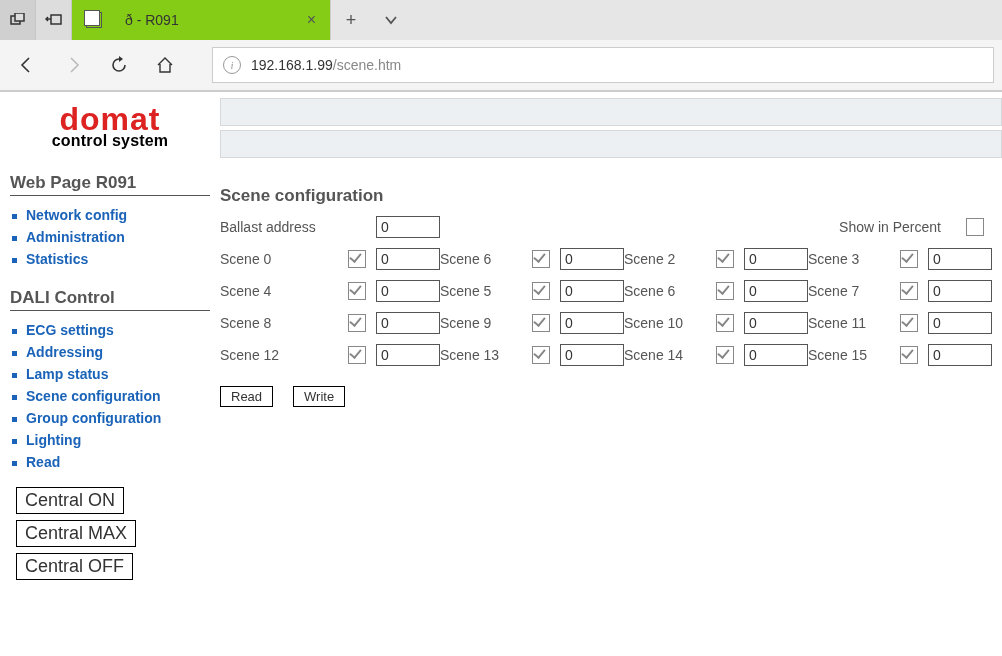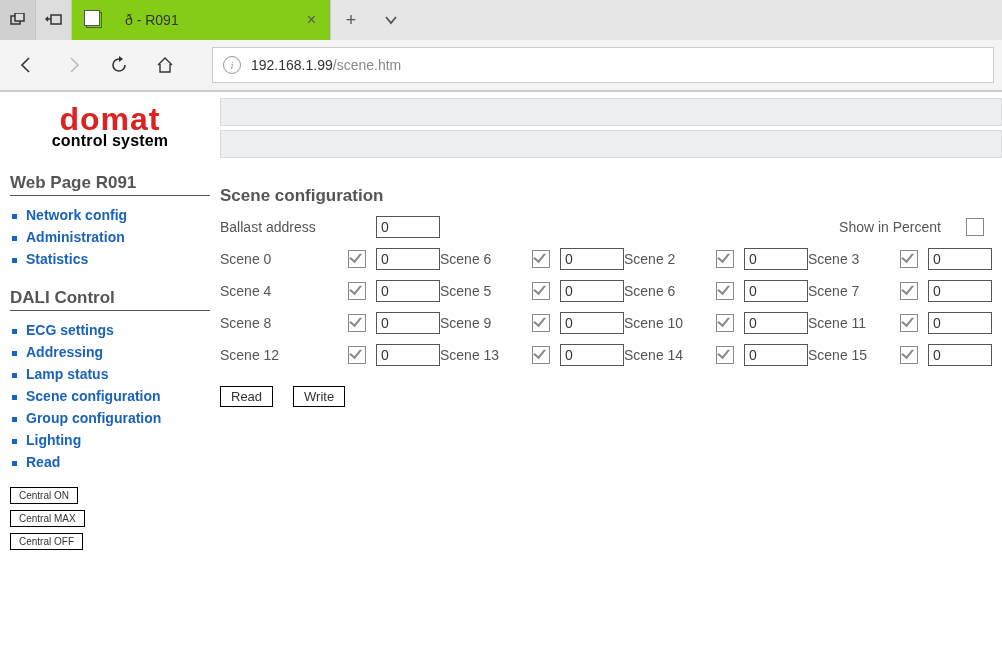--- a/index.html
+++ b/index.html
@@ -30,21 +30,21 @@
   .sidebar{width:200px;padding:10px 10px 10px 10px}
   .logo{background:#fff;border:1px solid #fff;padding:4px 6px;text-align:center;margin-bottom:6px}
   .logo .brand{font-family:Arial,sans-serif;font-size:32px;font-weight:bold;color:#d22;letter-spacing:1px;line-height:0.9}
   .logo .sub{font-family:Arial,sans-serif;font-size:16px;color:#000;font-weight:bold;letter-spacing:0.2px;margin-top:-2px}
   h3.section{color:#555;font-size:17px;font-weight:bold;margin:18px 0 2px 0}
   hr.rule{border:none;border-top:1px solid #555;margin:2px 0 8px 0}
   ul.nav{list-style:none;padding:0;margin:0}
   ul.nav li{padding:3px 0 3px 16px;position:relative}
   ul.nav li::before{content:"";position:absolute;left:2px;top:10px;width:5px;height:5px;background:#1a63b8}
   ul.nav a{color:#1a63b8;text-decoration:none;font-weight:bold;font-size:14px}
-  .central-btn{display:block;border:1px solid #000;background:#fff;padding:2px 8px;margin:6px 0;font-size:10px;color:#333;cursor:pointer}
+  .central-btn{display:block;border:1px solid #000;background:#fff;padding:2px 8px;margin:6px 6px;font-size:18px;color:#333;cursor:pointer}
 
   .main{flex:1;padding:8px 0 0 0}
   .banner{height:26px;background:#edf0f2;border:1px solid #d6d9db;margin:0 0 4px 0}
   h2.page-title{color:#555;font-size:17px;font-weight:bold;margin:28px 0 10px 0}
 
   .form{display:grid;grid-template-columns:120px 20px 56px 84px 20px 56px 84px 20px 56px 84px 20px 56px;column-gap:8px;row-gap:10px;align-items:center;font-size:14px;color:#555}
   .form .lbl{white-space:nowrap}
   .form input[type=text]{width:54px;height:20px;border:1px solid #555;padding:0 4px;font-size:14px;color:#333}
   .form input.wide{width:54px}
   .form .chk{appearance:none;width:16px;height:16px;border:1px solid #888;background:#fff;position:relative;cursor:pointer}

